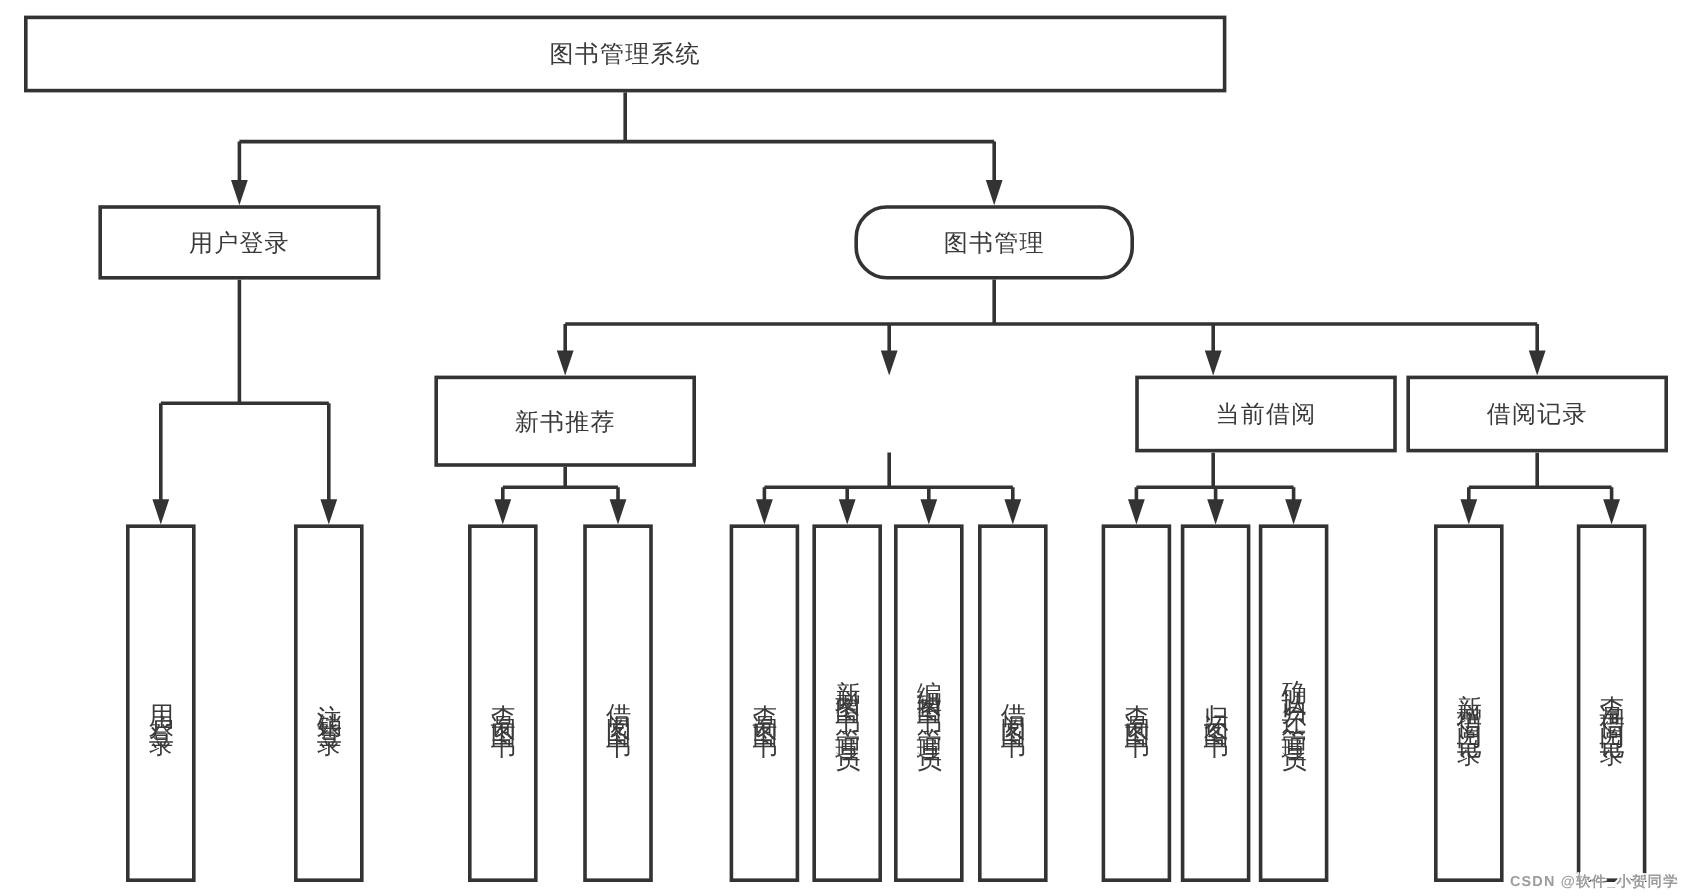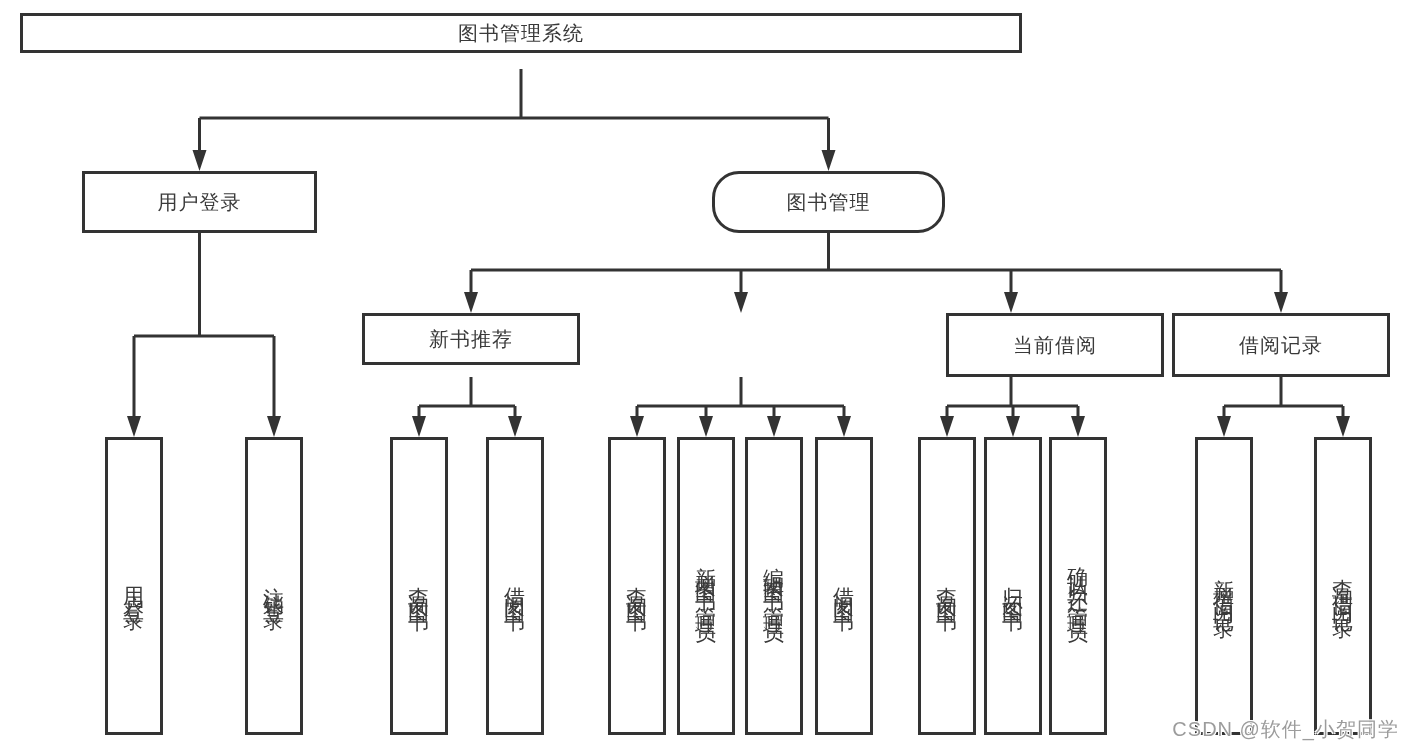--- a/index.html
+++ b/index.html
@@ -37,24 +37,25 @@
     text-orientation: mixed;
     font-size: 21px;
     line-height: 1;
     letter-spacing: 8px;
   }
   .watermark {
     position: absolute;
     right: 6px;
     bottom: 4px;
     z-index: 5;
-    font-size: 20px;
+    font-size: 12px;
     color: #9c9c9c;
     letter-spacing: 1px;
     text-shadow: 1px 1px 0 #ffffff, -1px -1px 0 #ffffff, 1px -1px 0 #ffffff, -1px 1px 0 #ffffff;
+    font-weight: bold;
   }
 </style>
 </head>
 <body>
 
 <div class="canvas">
 
   <svg class="connectors" viewBox="0 0 1405 747" xmlns="http://www.w3.org/2000/svg">
     <g>
       <path class="line" d="M521 69 L521 118 M199.5 118 L828.5 118 M199.5 118 L199.5 158 M828.5 118 L828.5 158"></path>
@@ -79,26 +80,26 @@
     <g>
       <path class="line" d="M1011 377 L1011 406 M947 406 L1078 406 M947 406 L947 424 M1013 406 L1013 424 M1078 406 L1078 424"></path>
       <path class="arrowheads" d="M940 416 L954 416 L947 437 Z M1006 416 L1020 416 L1013 437 Z M1071 416 L1085 416 L1078 437 Z"></path>
     </g>
     <g>
       <path class="line" d="M1281 377 L1281 406 M1224 406 L1343 406 M1224 406 L1224 424 M1343 406 L1343 424"></path>
       <path class="arrowheads" d="M1217 416 L1231 416 L1224 437 Z M1336 416 L1350 416 L1343 437 Z"></path>
     </g>
   </svg>
 
-  <div class="box" style="left:20px; top:13px; width:1002px; height:40px;">图书管理系统</div>
+  <div class="box" style="left:20px; top:13px; width:1002px; height:64px;">图书管理系统</div>
 
   <div class="box" style="left:82px; top:171px; width:235px; height:62px;">用户登录</div>
   <div class="box" style="left:712px; top:171px; width:233px; height:62px;border-radius:27px;">图书管理</div>
 
-  <div class="box" style="left:362px; top:313px; width:218px; height:52px;">新书推荐</div>
+  <div class="box" style="left:362px; top:313px; width:218px; height:76px;">新书推荐</div>
   <div class="box" style="left:902px; top:313px; width:218px; height:64px;margin-left:44px;">当前借阅</div>
   <div class="box" style="left:1172px; top:313px; width:218px; height:64px;">借阅记录</div>
 
   <div class="box leaf" style="left:105px; top:437px; width:58px; height:298px;">
     <span class="vtext">用户登录</span>
   </div>
   <div class="box leaf" style="left:245px; top:437px; width:58px; height:298px;">
     <span class="vtext">注销登录</span>
   </div>
 

